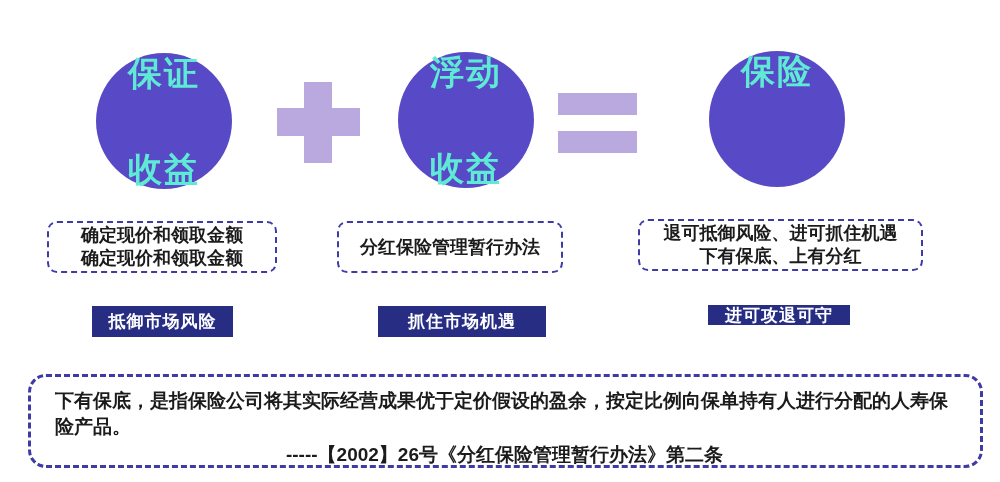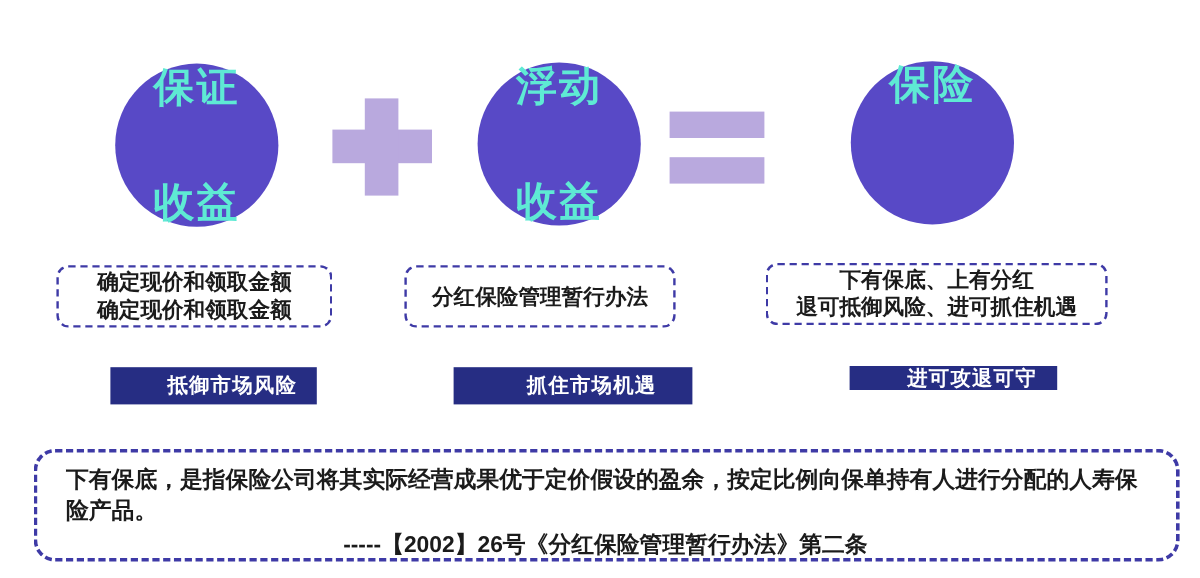--- a/index.html
+++ b/index.html
@@ -105,21 +105,20 @@
   .badge {
     position: absolute;
     background: var(--badge, #262D83);
     color: #ffffff;
     display: flex;
     align-items: center;
     justify-content: center;
     font-size: 17px;
     font-weight: 700;
     letter-spacing: 1px;
-    padding-left: 31px;
   }
   .badge.b1 { left: 92px;  top: 306px; width: 141px; height: 31px; }
   .badge.b2 { left: 378px; top: 306px; width: 168px; height: 31px; }
   .badge.b3 { left: 708px; top: 305px; width: 142px; height: 20px; }
 
   
   .definition-box {
     position: absolute;
     left: 28px;
     top: 374px;
@@ -172,22 +171,22 @@
   </div>
 
   <div class="note n1">
     <div>确定现价和领取金额</div>
     <div>确定现价和领取金额</div>
   </div>
   <div class="note n2">
     <div>分红保险管理暂行办法</div>
   </div>
   <div class="note n3">
+    <div>退可抵御风险、进可抓住机遇</div>
     <div>下有保底、上有分红</div>
-    <div>退可抵御风险、进可抓住机遇</div>
   </div>
 
   <div class="badge b1">抵御市场风险</div>
   <div class="badge b2">抓住市场机遇</div>
   <div class="badge b3">进可攻退可守</div>
 
   <div class="definition-box">
     <p>下有保底，是指保险公司将其实际经营成果优于定价假设的盈余，按定比例向保单持有人进行分配的人寿保险产品。</p>
     <div class="source">-----【2002】26号《分红保险管理暂行办法》第二条</div>
   </div>

